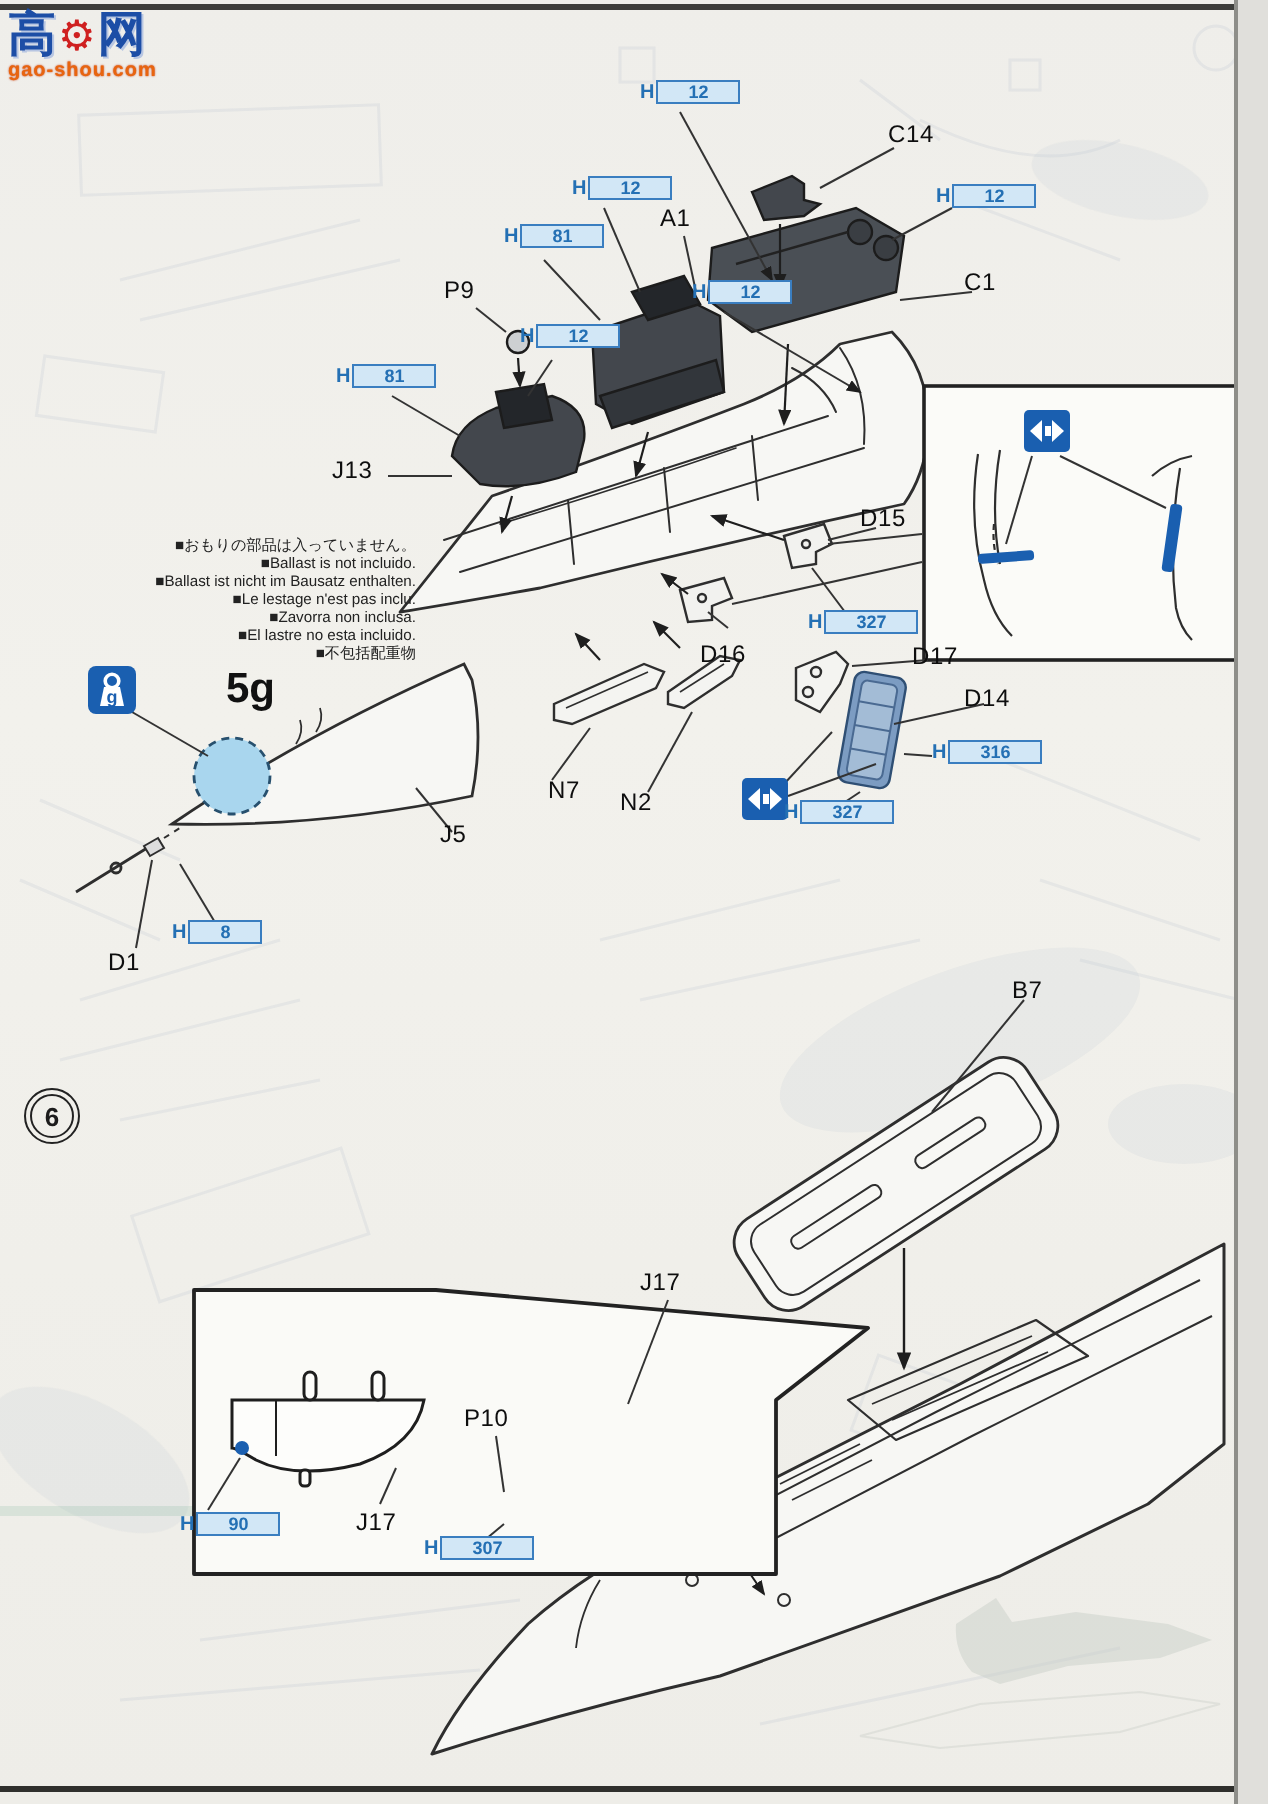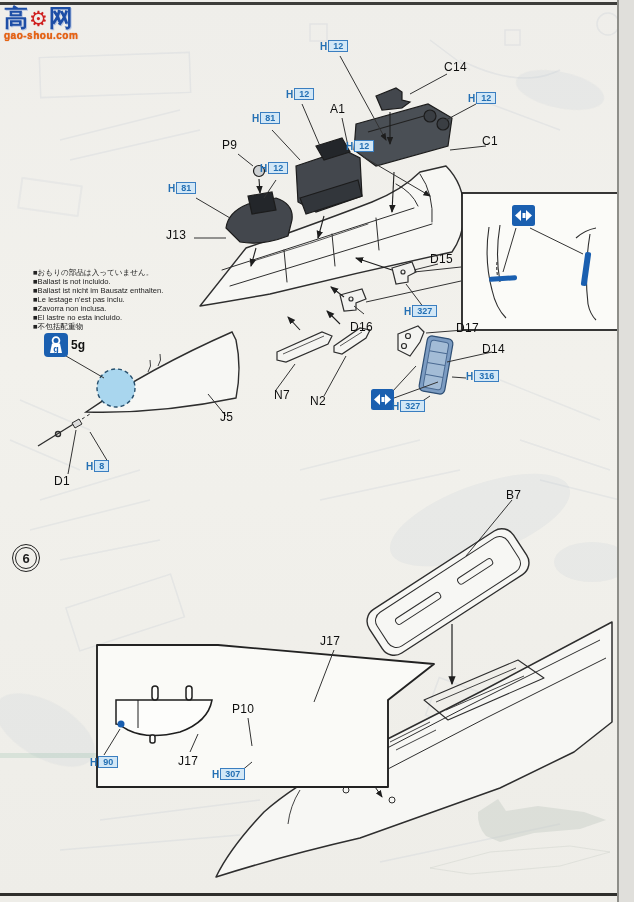--- a/index.html
+++ b/index.html
@@ -22,29 +22,29 @@
   .wm-cn{font-weight:bold;font-size:24px;color:#1d4ea6;text-shadow:1px 1px 0 #b8c6e2;line-height:1;}
   .wm-gear{font-size:21px;color:#cf2020;line-height:1;}
   .wm-site{font-weight:bold;font-size:10px;color:#e8650f;text-shadow:0 0 1px #c53a10;letter-spacing:.5px;}
   
   .step-circle{left:12px;top:544px;width:26px;height:26px;border:1.6px solid #222;border-radius:50%;
     display:flex;align-items:center;justify-content:center;}
   .step-inner{width:20px;height:20px;border:1.4px solid #222;border-radius:50%;
     display:flex;align-items:center;justify-content:center;font-weight:bold;font-size:13px;}
   
   .note{left:33px;top:268px;width:175px;font-size:7.6px;line-height:9px;color:#222;}
-  .note div{white-space:nowrap;}
+  .note div{white-space:nowrap;text-align:right;}
   
   .weight{left:44px;top:333px;display:flex;align-items:center;gap:3px;}
-  .weight-label{font-weight:bold;font-size:12px;color:#111;}
+  .weight-label{font-weight:bold;font-size:21px;color:#111;margin-left:42px;}
   
   .pl{font-weight:normal;font-size:12px;color:#0e0e0e;letter-spacing:.3px;white-space:nowrap;}
   
   .pc{font-weight:bold;font-size:10px;color:#2470b4;white-space:nowrap;display:flex;align-items:center;}
-  .pc i{font-style:normal;font-size:9px;background:#d2e7f6;border:1px solid #3a7ec0;padding:0 4px;margin-left:1px;line-height:10px;}
+  .pc i{font-style:normal;font-size:9px;background:#d2e7f6;border:1px solid #3a7ec0;padding:0 15px;margin-left:1px;line-height:10px;}
   .ghost{pointer-events:none;}
   .green-bar{left:0;top:753px;width:390px;height:5px;background:#6fae92;opacity:.18;}
 </style>
 </head>
 <body>
 
 <div id="page">
 
   <svg class="abs ghost" width="634" height="902" style="left:0;top:0">
     <g opacity="0.10" stroke="#7a8fb0" fill="none" stroke-width="1.5">

